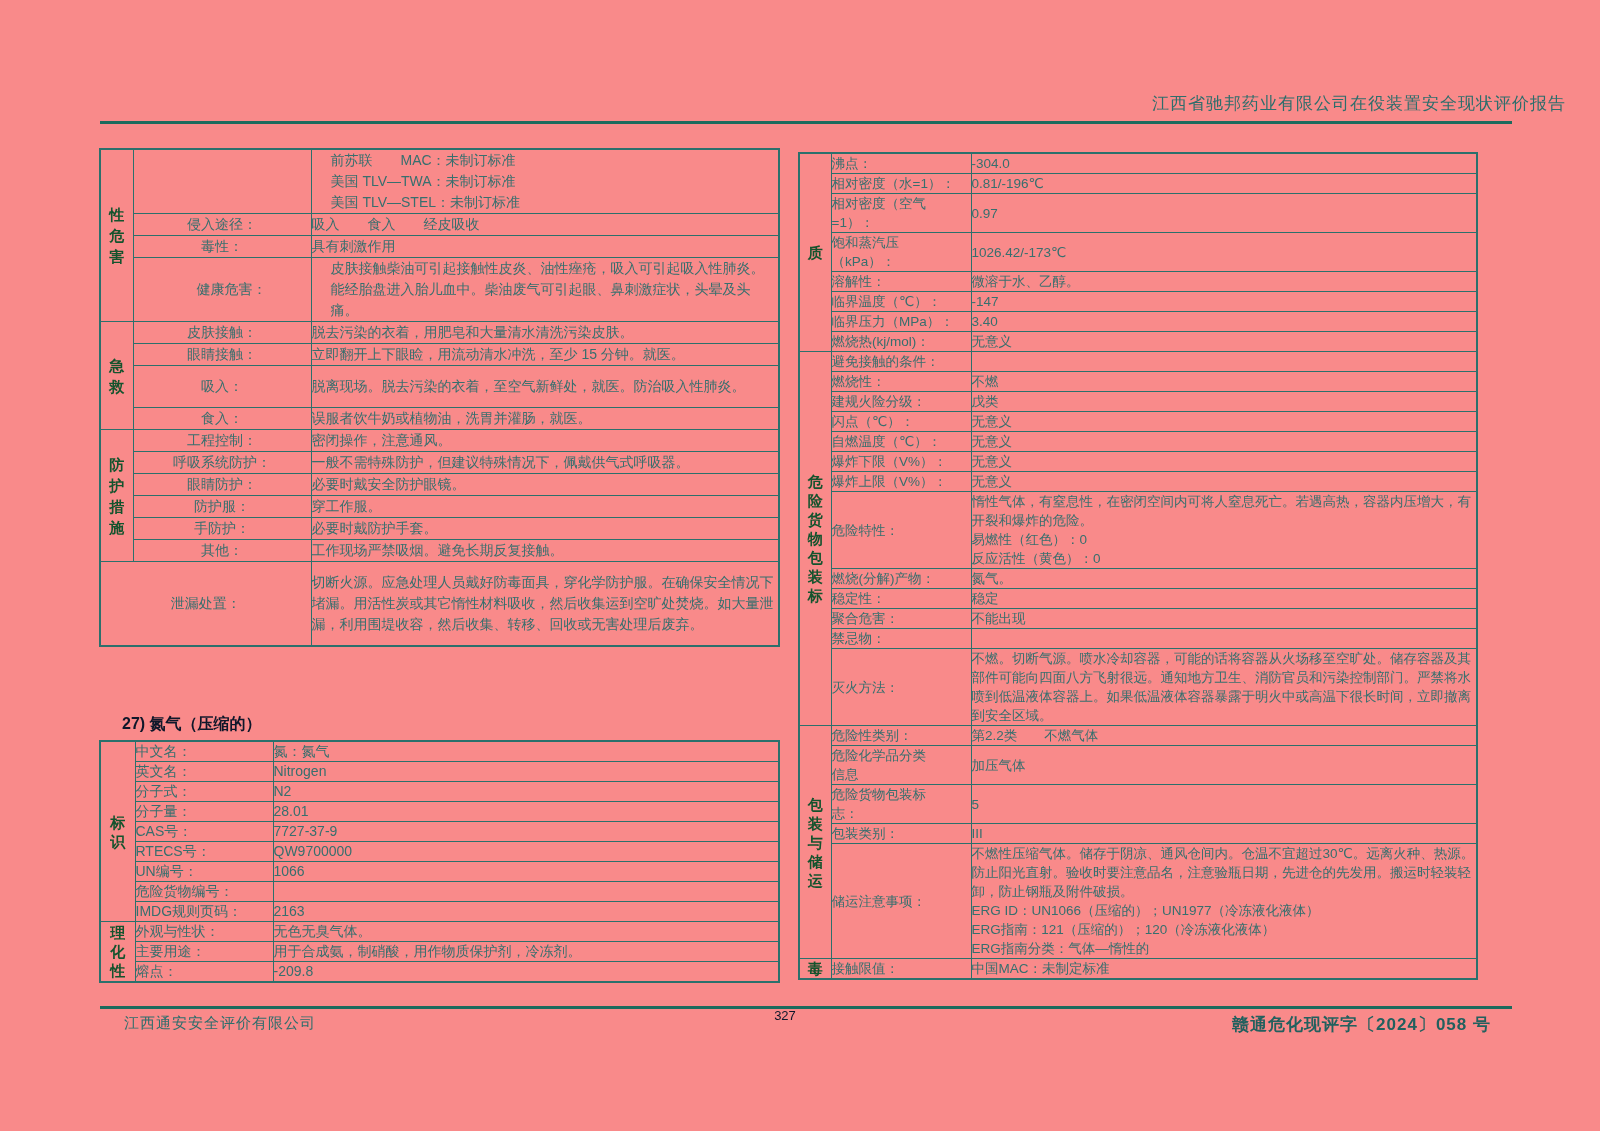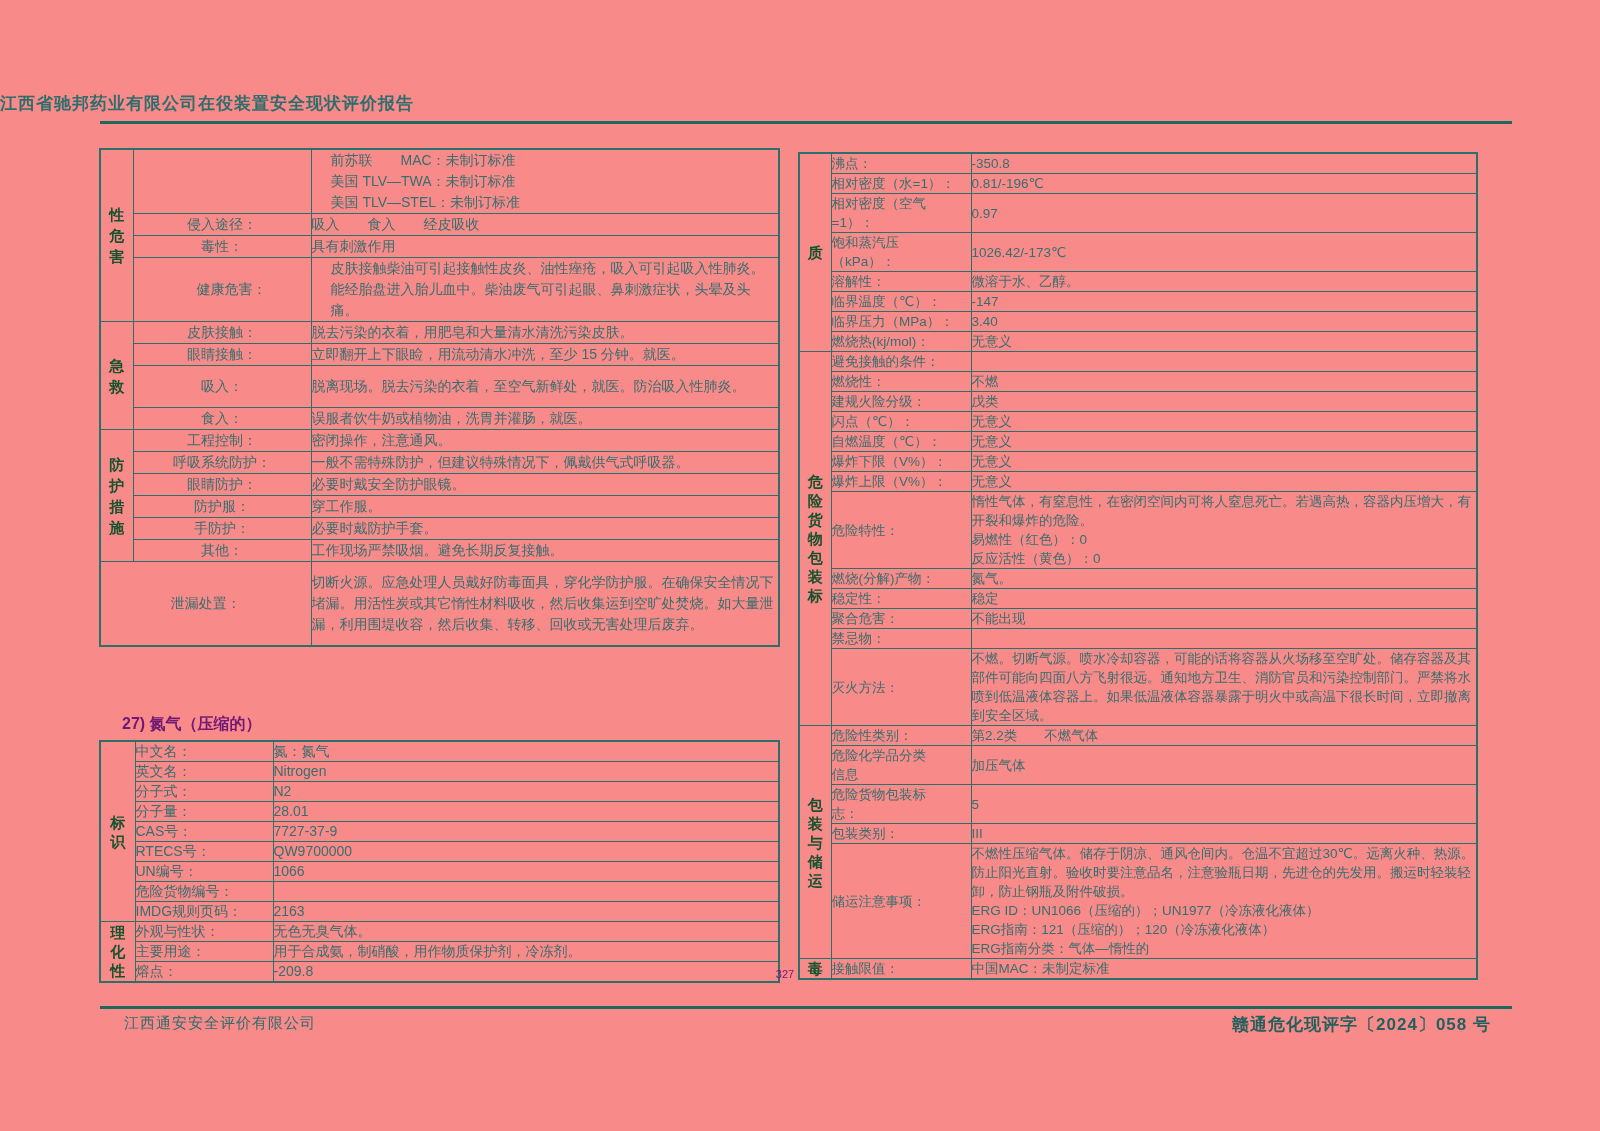--- a/index.html
+++ b/index.html
@@ -5,30 +5,30 @@
   html,body{margin:0;padding:0;}
   body{
     width:1600px;height:1131px;position:relative;
     background:#f98a8a;
     font-family:"Liberation Sans","DejaVu Sans",sans-serif;
     color:#376f6e;
   }
   .abs{position:absolute;}
   
   .header-title{
-    left:0;top:92;width:1554px;top:92px;text-align:left;
-    font-size:17px;font-weight:bold;color:#2d6e6c;letter-spacing:1px;
+    left:0;top:92;width:1554px;top:92px;text-align:right;
+    font-size:17px;font-weight:normal;color:#2d6e6c;letter-spacing:1px;padding-left:12px;
   }
   .rule{height:3px;background:#1d6a5d;}
   .header-rule{left:100px;top:121px;width:1412px;}
   .footer-rule{left:100px;top:1006px;width:1412px;}
-  .page-number{left:700px;top:968px;width:170px;text-align:center;font-size:11px;color:#701a75;}
+  .page-number{left:700px;top:1008px;width:170px;text-align:center;font-size:13px;color:#0f172a;}
   .footer-company{left:124px;top:1014px;font-size:15px;color:#2d6e6c;letter-spacing:1px;}
   .footer-docno{right:109px;top:1013px;font-size:17px;font-weight:bold;color:#22605e;letter-spacing:1px;}
-  .section-heading{left:122px;top:714px;font-size:16px;font-weight:bold;color:#701a75;}
+  .section-heading{left:122px;top:714px;font-size:16px;font-weight:bold;color:#0f172a;}
 
   
   table.doc{border-collapse:collapse;table-layout:fixed;position:absolute;border:2px solid #2c706c;}
   table.doc td{
     border:1.5px solid #2c706c;vertical-align:middle;overflow:hidden;
     box-sizing:border-box;padding:0;
   }
   
   #hazard-table{left:99px;top:148px;width:679px;}
   #hazard-table td{font-size:14px;line-height:21px;height:21px;}
@@ -218,21 +218,21 @@
       <col style="width:32px">
       <col style="width:140px">
       <col style="width:506px">
     </colgroup>
   <tbody>
       <tr>
     <td class="cat cat-top lh19" rowspan="8">
           <div class="vtext">质</div>
         </td>
     <td class="lbl-l">沸点：</td>
-    <td class="val">-350.8</td>
+    <td class="val">-304.0</td>
   </tr>
   <tr>
     <td class="lbl-l">相对密度（水=1）：</td>
     <td class="val">0.81/-196℃</td>
   </tr>
   <tr>
     <td class="lbl-l h38">相对密度（空气
 =1）：</td>
     <td class="val h38">0.97</td>
   </tr>

